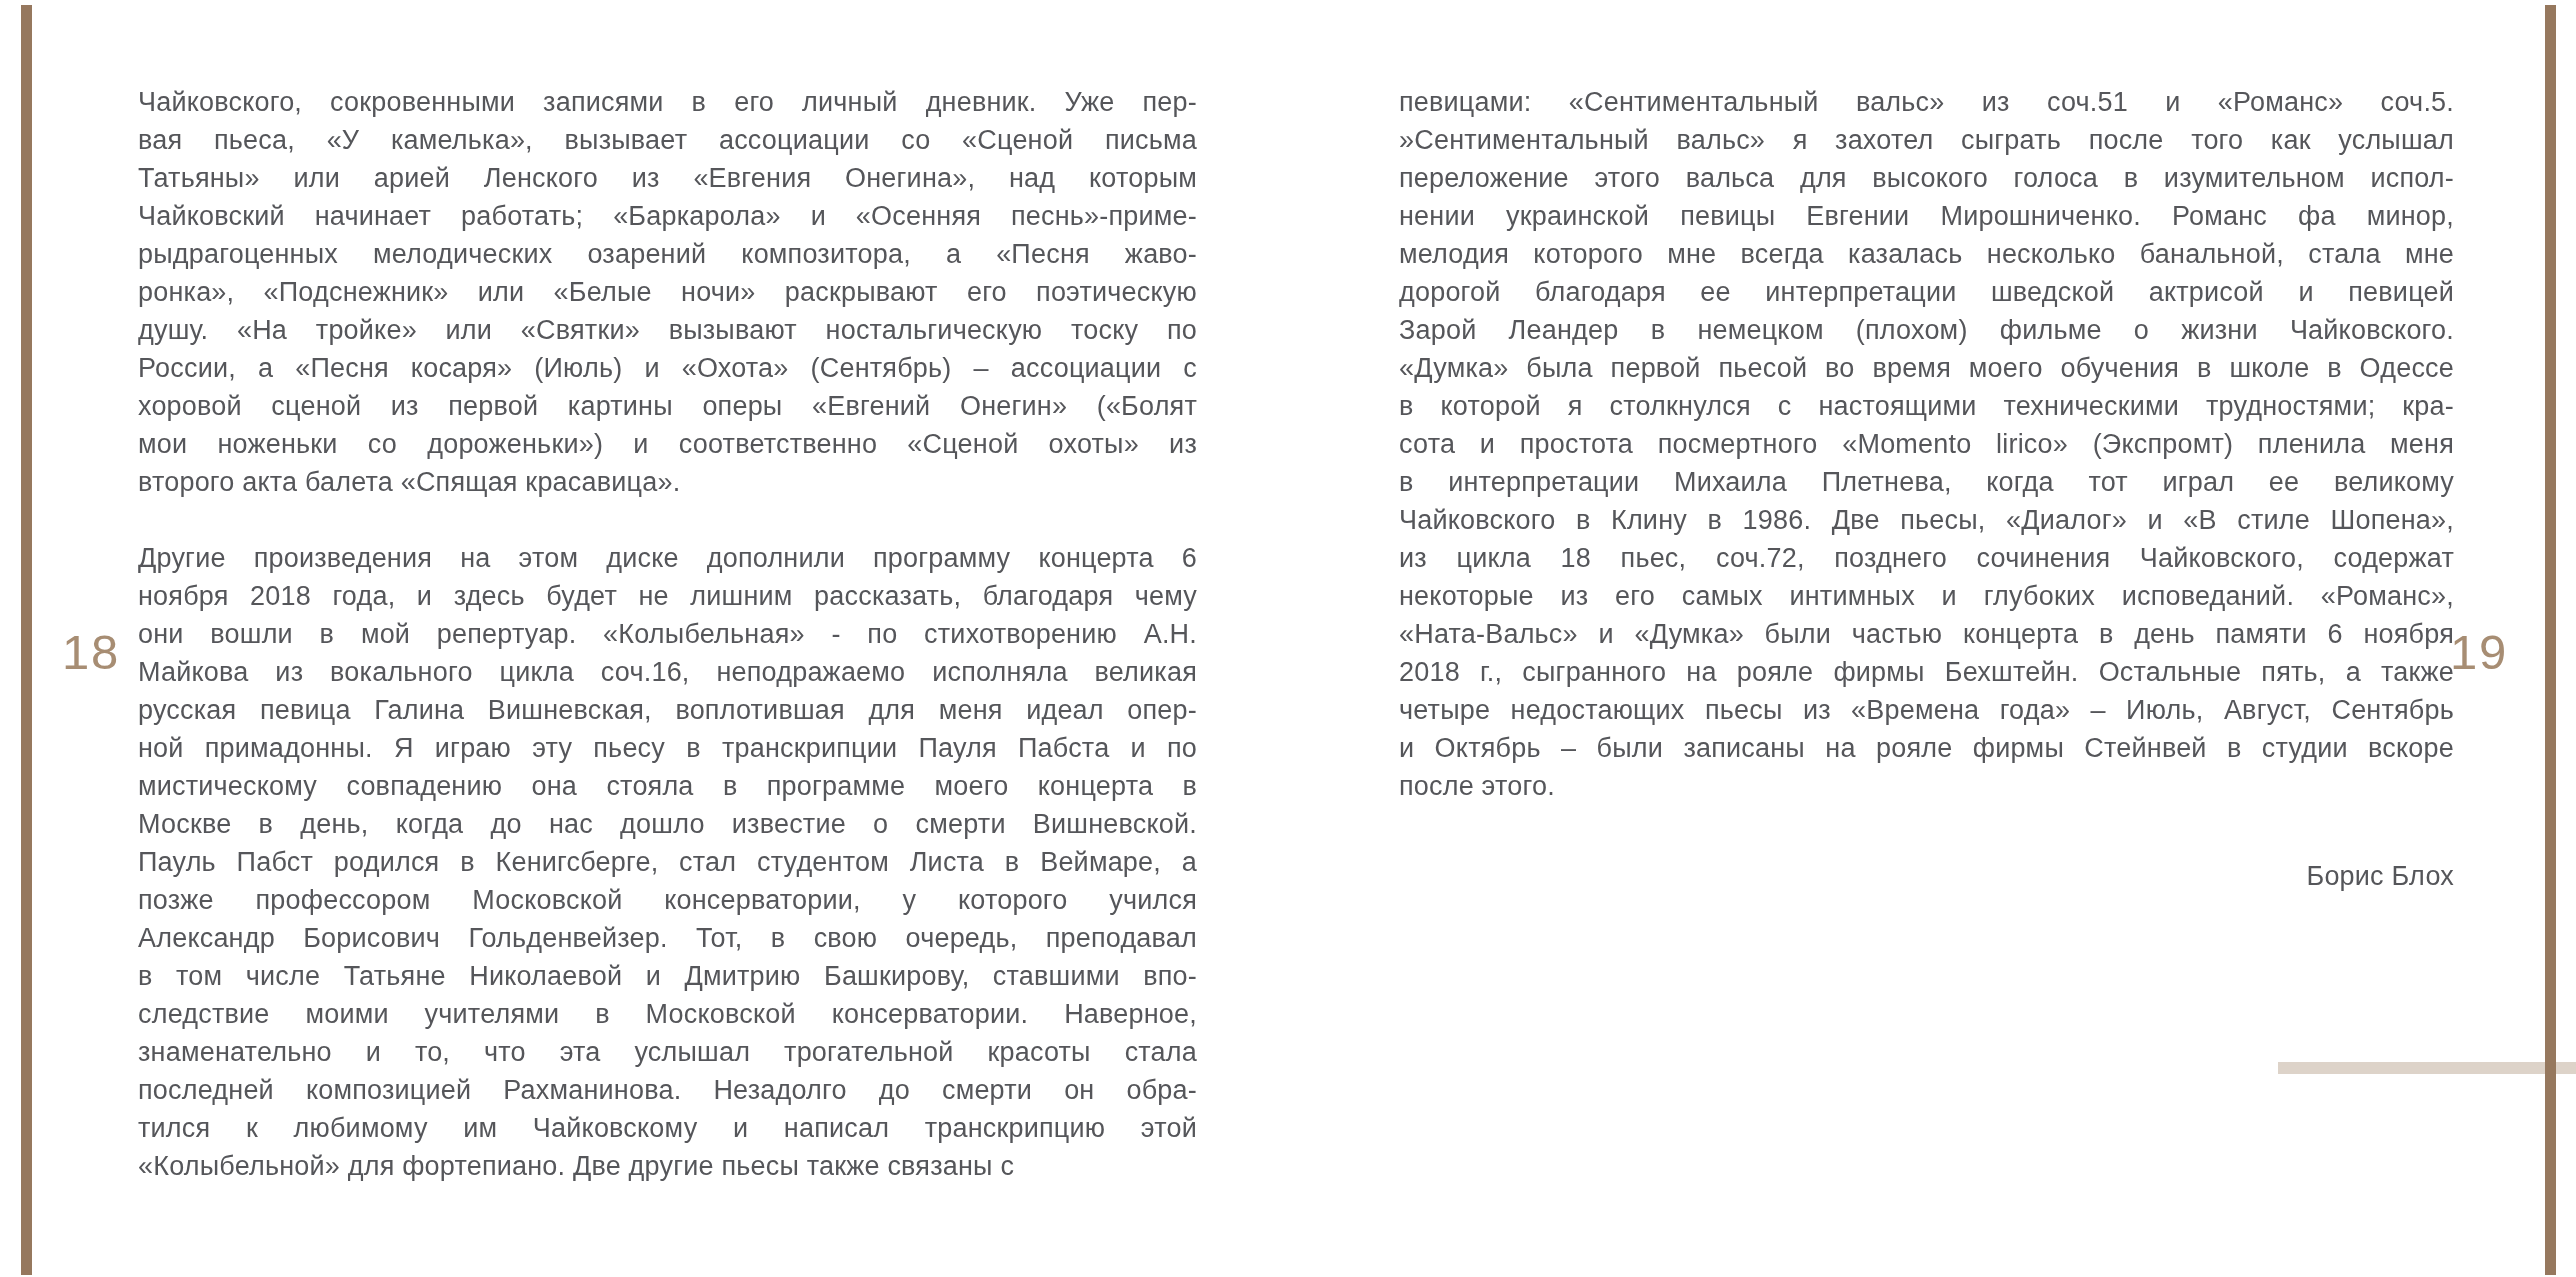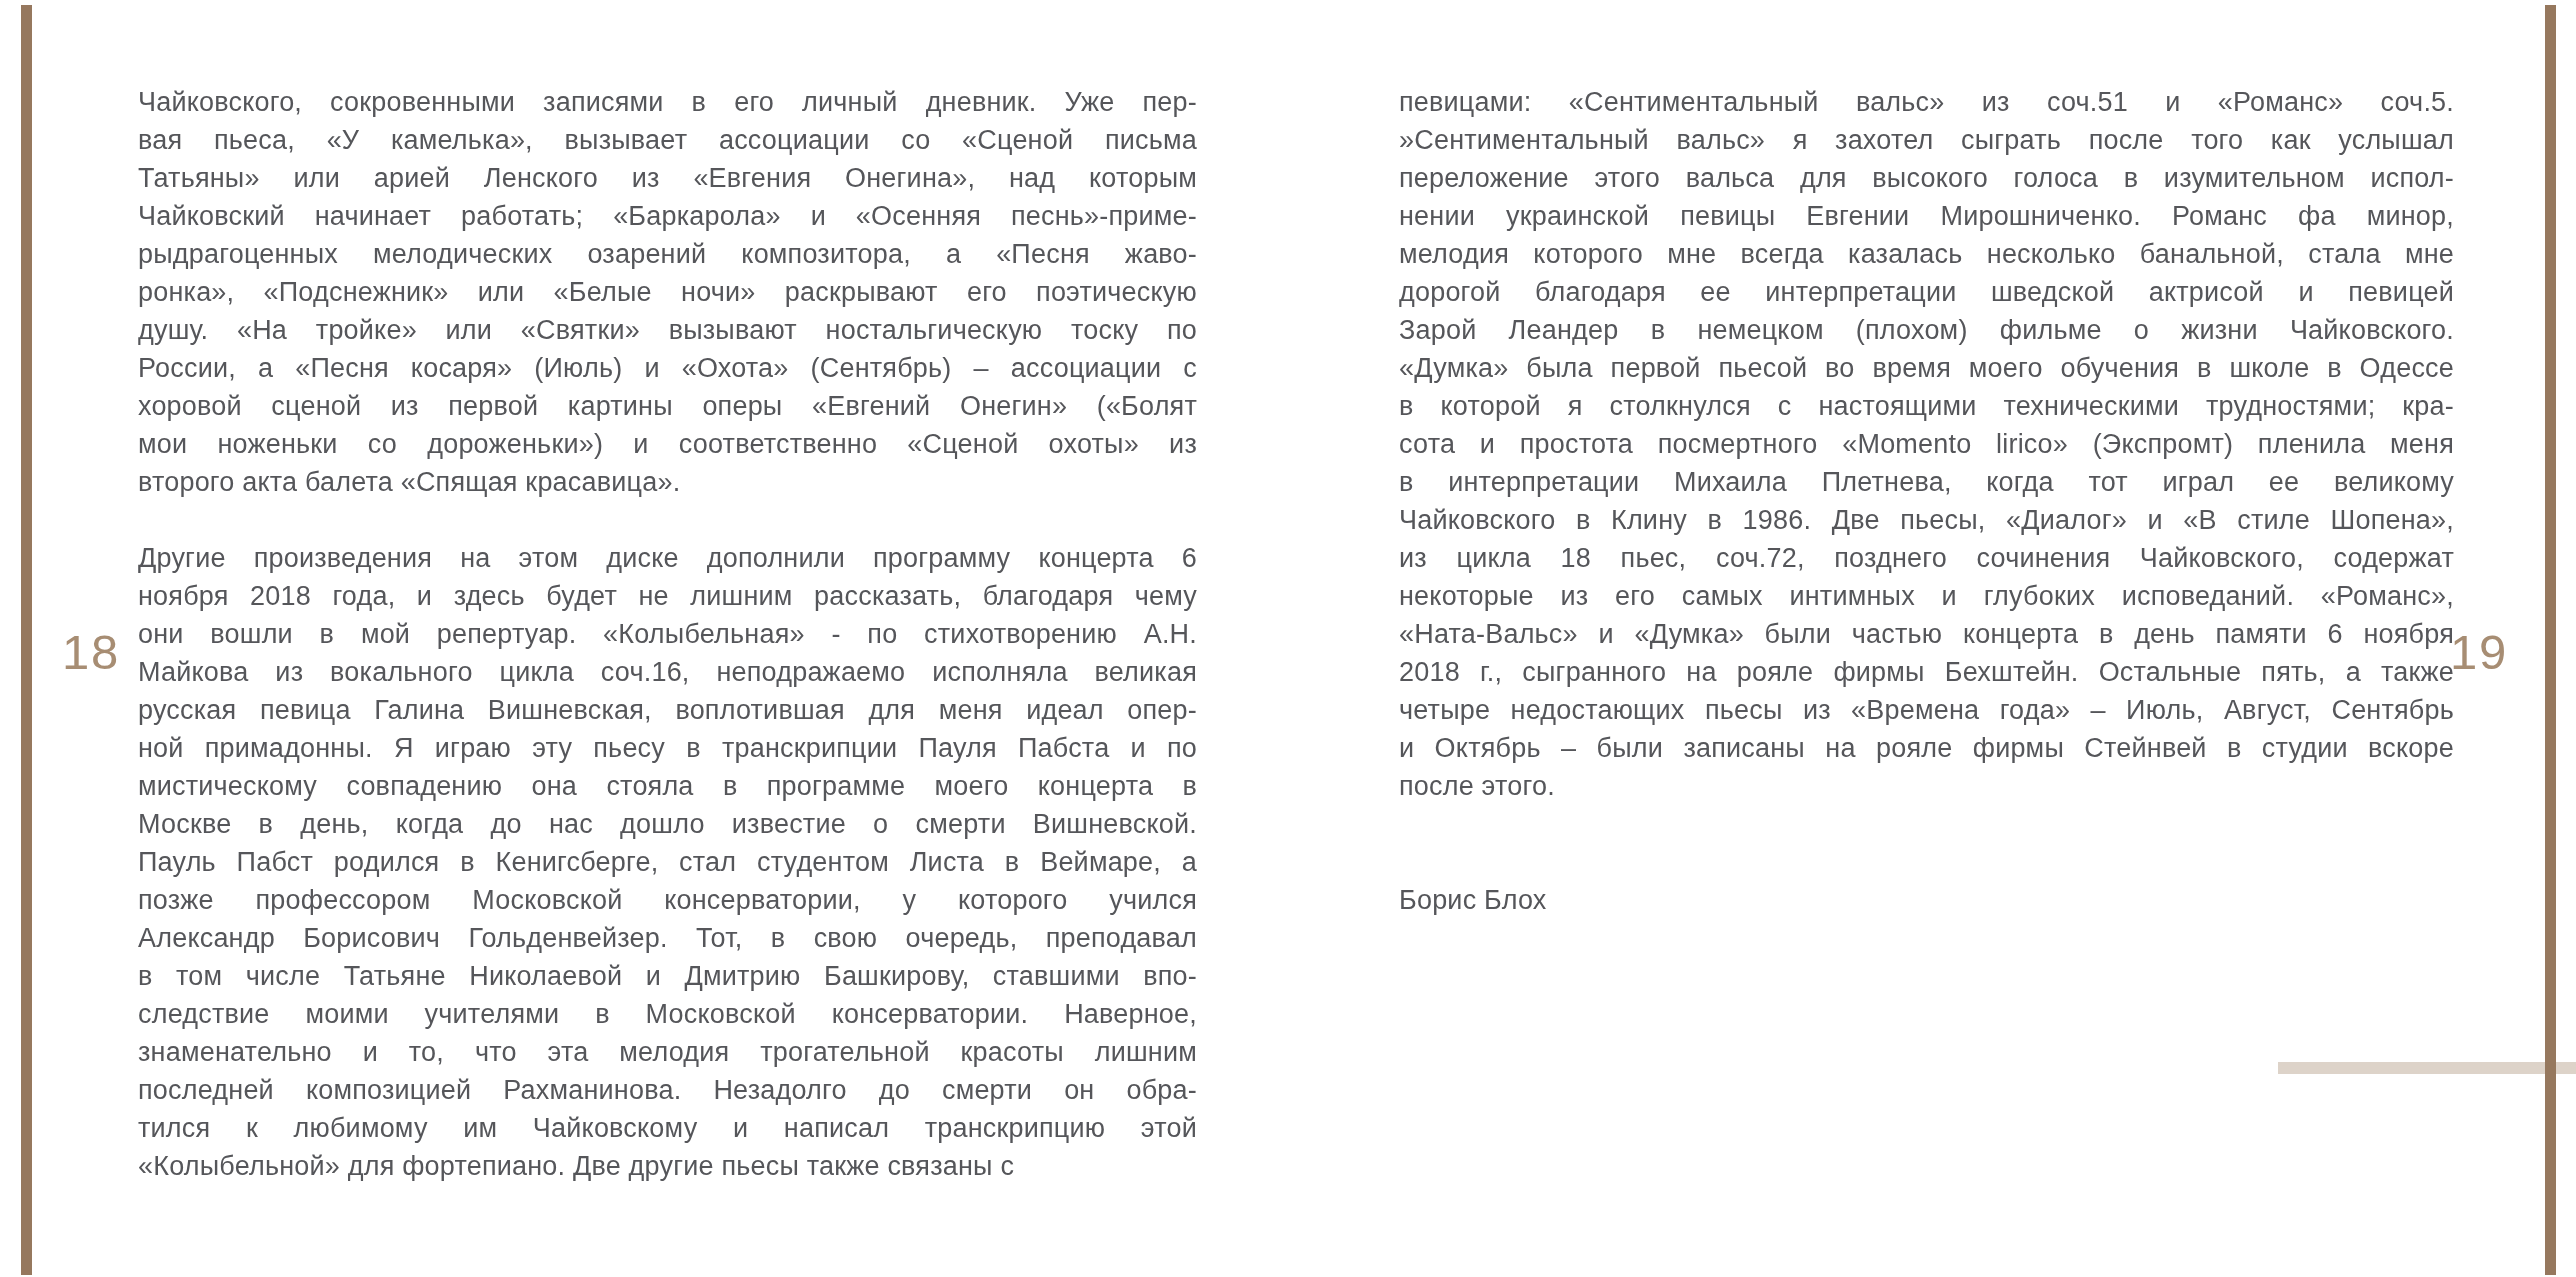--- a/index.html
+++ b/index.html
@@ -51,22 +51,22 @@
   }
   .tline::after {
     content:"";
     display:inline-block;
     width:100%;
     height:0;
   }
   .tline.tlast { text-align:left; }
   .tline.tlast::after { content:none; }
   .signature {
-    margin-top:76px;
-    text-align:left;
+    margin-top:52px;
+    text-align:right;
     font-size:27px;
     line-height:38px;
     color:var(--text, #55565a);
   }
   .bottom-rule {
     position:absolute;
     left:2278px;
     right:0;
     top:1062px;
     height:11.7px;
@@ -104,21 +104,21 @@
       <div class="tline">Майкова из вокального цикла соч.16, неподражаемо исполняла великая</div>
       <div class="tline">русская певица Галина Вишневская, воплотившая для меня идеал опер-</div>
       <div class="tline">ной примадонны. Я играю эту пьесу в транскрипции Пауля Пабста и по</div>
       <div class="tline">мистическому совпадению она стояла в программе моего концерта в</div>
       <div class="tline">Москве в день, когда до нас дошло известие о смерти Вишневской.</div>
       <div class="tline">Пауль Пабст родился в Кенигсберге, стал студентом Листа в Веймаре, а</div>
       <div class="tline">позже профессором Московской консерватории, у которого учился</div>
       <div class="tline">Александр Борисович Гольденвейзер. Тот, в свою очередь, преподавал</div>
       <div class="tline">в том числе Татьяне Николаевой и Дмитрию Башкирову, ставшими впо-</div>
       <div class="tline">следствие моими учителями в Московской консерватории. Наверное,</div>
-      <div class="tline">знаменательно и то, что эта мелодия трогательной красоты лишним</div>
+      <div class="tline">знаменательно и то, что эта услышал трогательной красоты стала</div>
       <div class="tline">последней композицией Рахманинова. Незадолго до смерти он обра-</div>
       <div class="tline">тился к любимому им Чайковскому и написал транскрипцию этой</div>
       <div class="tline tlast">«Колыбельной» для фортепиано. Две другие пьесы также связаны с</div>
     </div>
 </div>
 
 <div class="text-col right">
   <div class="para">
       <div class="tline">певицами: «Сентиментальный вальс» из соч.51 и «Романс» соч.5.</div>
       <div class="tline">»Сентиментальный вальс» я захотел сыграть после того как услышал</div>

